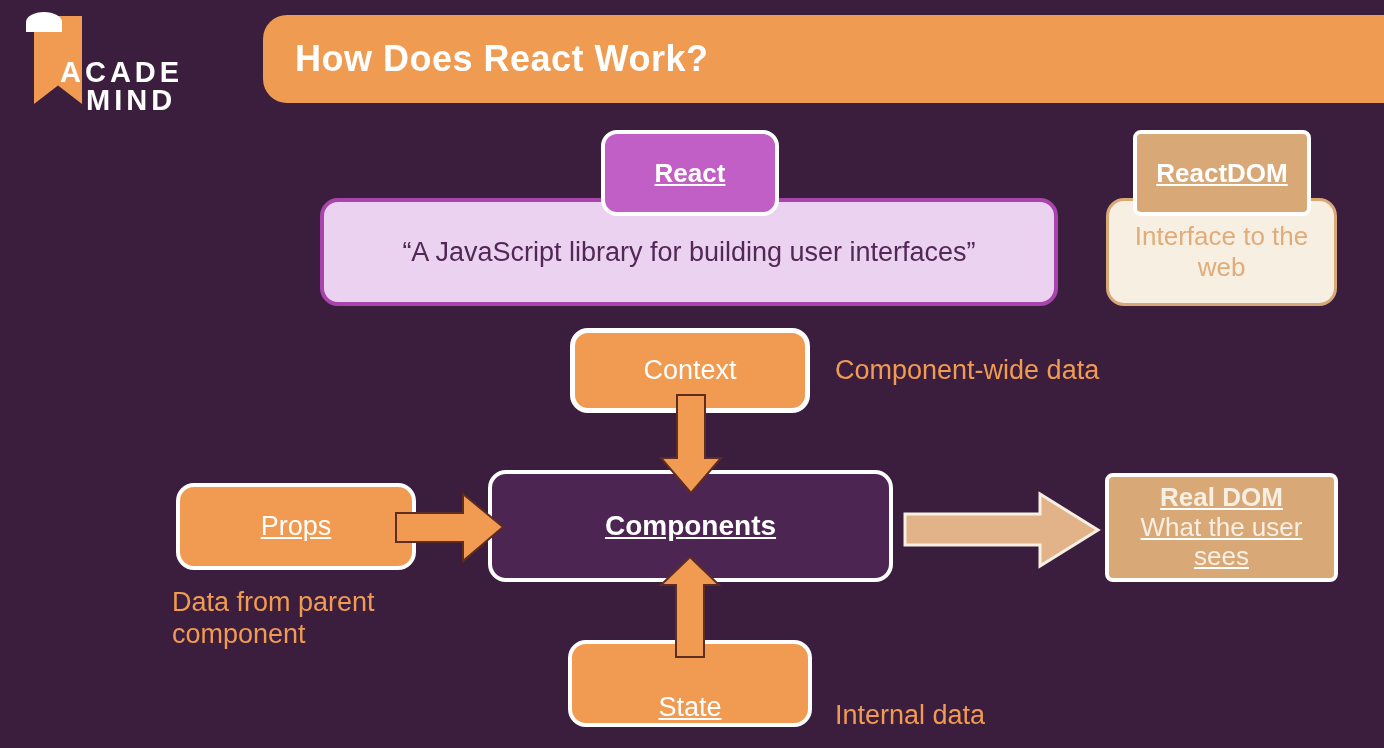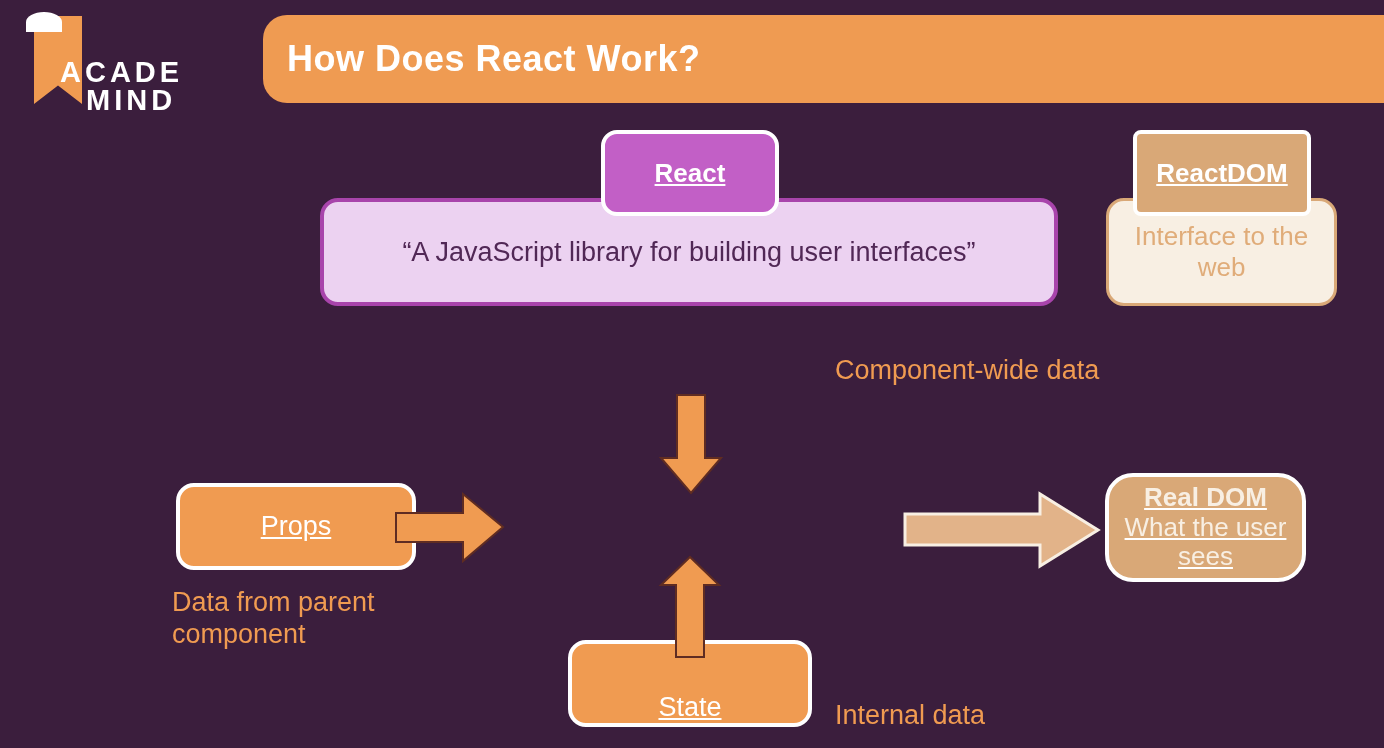--- a/index.html
+++ b/index.html
@@ -44,21 +44,21 @@
   .logo-line{position:absolute;color:var(--white);font-weight:800;font-size:29px;letter-spacing:4px;}
   .logo-line-1{left:38px;top:48px;}
   .logo-line-2{left:64px;top:76px;}
 
   
   .header-bar{
     position:absolute;left:263px;top:15px;width:1121px;height:88px;
     background:var(--orange-deep);
     border-radius:24px 0 0 24px;
     display:flex;align-items:center;
-    padding-left:24px;
+    padding-left:32px;
   }
   .header-title{color:var(--white);font-size:36px;font-weight:700;letter-spacing:.5px;}
 
   
   .node{
     position:absolute;display:flex;align-items:center;justify-content:center;
     text-align:center;border-radius:18px;color:var(--white);
   }
   .bordered-white{border:4px solid var(--white);text-decoration:underline;}
 
@@ -67,21 +67,21 @@
   .quote-text{color:var(--quote-text);font-size:27px;}
 
   .reactdom-box{left:1133px;top:130px;width:178px;height:86px;background:var(--tan);z-index:3;font-size:26px;font-weight:700;border-radius:8px;}
   .interface-box{left:1106px;top:198px;width:231px;height:108px;background:var(--cream);border:3px solid var(--tan);z-index:2;}
   .interface-text{color:var(--tan-text);font-size:26px;line-height:1.2;width:205px;}
 
   .context-box{left:570px;top:328px;width:240px;height:85px;background:var(--orange);z-index:3;font-size:27px;border:5px solid var(--white);}
   .components-box{left:488px;top:470px;width:405px;height:112px;background:var(--components-fill);z-index:3;font-size:28px;font-weight:700;}
   .props-box{left:176px;top:483px;width:240px;height:87px;background:var(--orange);z-index:3;font-size:27px;}
   .state-box{left:568px;top:640px;width:244px;height:87px;background:var(--orange);z-index:3;font-size:27px;align-items:flex-end;}
-  .realdom-box{left:1105px;top:473px;width:201px;height:109px;background:var(--tan);z-index:3;flex-direction:column;border-radius:28px;}
+  .realdom-box{left:1105px;top:473px;width:233px;height:109px;background:var(--tan);z-index:3;flex-direction:column;border-radius:8px;}
   .realdom-title{font-size:26px;font-weight:700;line-height:1.15;color:var(--cream);}
   .realdom-subtitle{font-size:26px;line-height:1.15;color:var(--cream);width:210px;}
 
   
   .note{position:absolute;color:var(--orange);font-size:27px;z-index:2;}
   .context-note{left:835px;top:355px;}
   .props-note{left:172px;top:586px;width:248px;line-height:1.2;}
   .state-note{left:835px;top:700px;}
 
   
@@ -112,22 +112,28 @@
     <span class="quote-text">“A JavaScript library for building user interfaces”</span>
   </div>
 
   <div class="node reactdom-box bordered-white">
     <span>ReactDOM</span>
   </div>
   <div class="node interface-box">
     <span class="interface-text">Interface to the web</span>
   </div>
 
+  <div class="node context-box">
+    <span>Context</span>
+  </div>
   <div class="note context-note">Component-wide data</div>
 
+  <div class="node components-box bordered-white">
+    <span>Components</span>
+  </div>
 
   <div class="node props-box bordered-white">
     <span>Props</span>
   </div>
   <div class="note props-note">Data from parent component</div>
 
   <div class="node state-box bordered-white">
     <span>State</span>
   </div>
   <div class="note state-note">Internal data</div>

